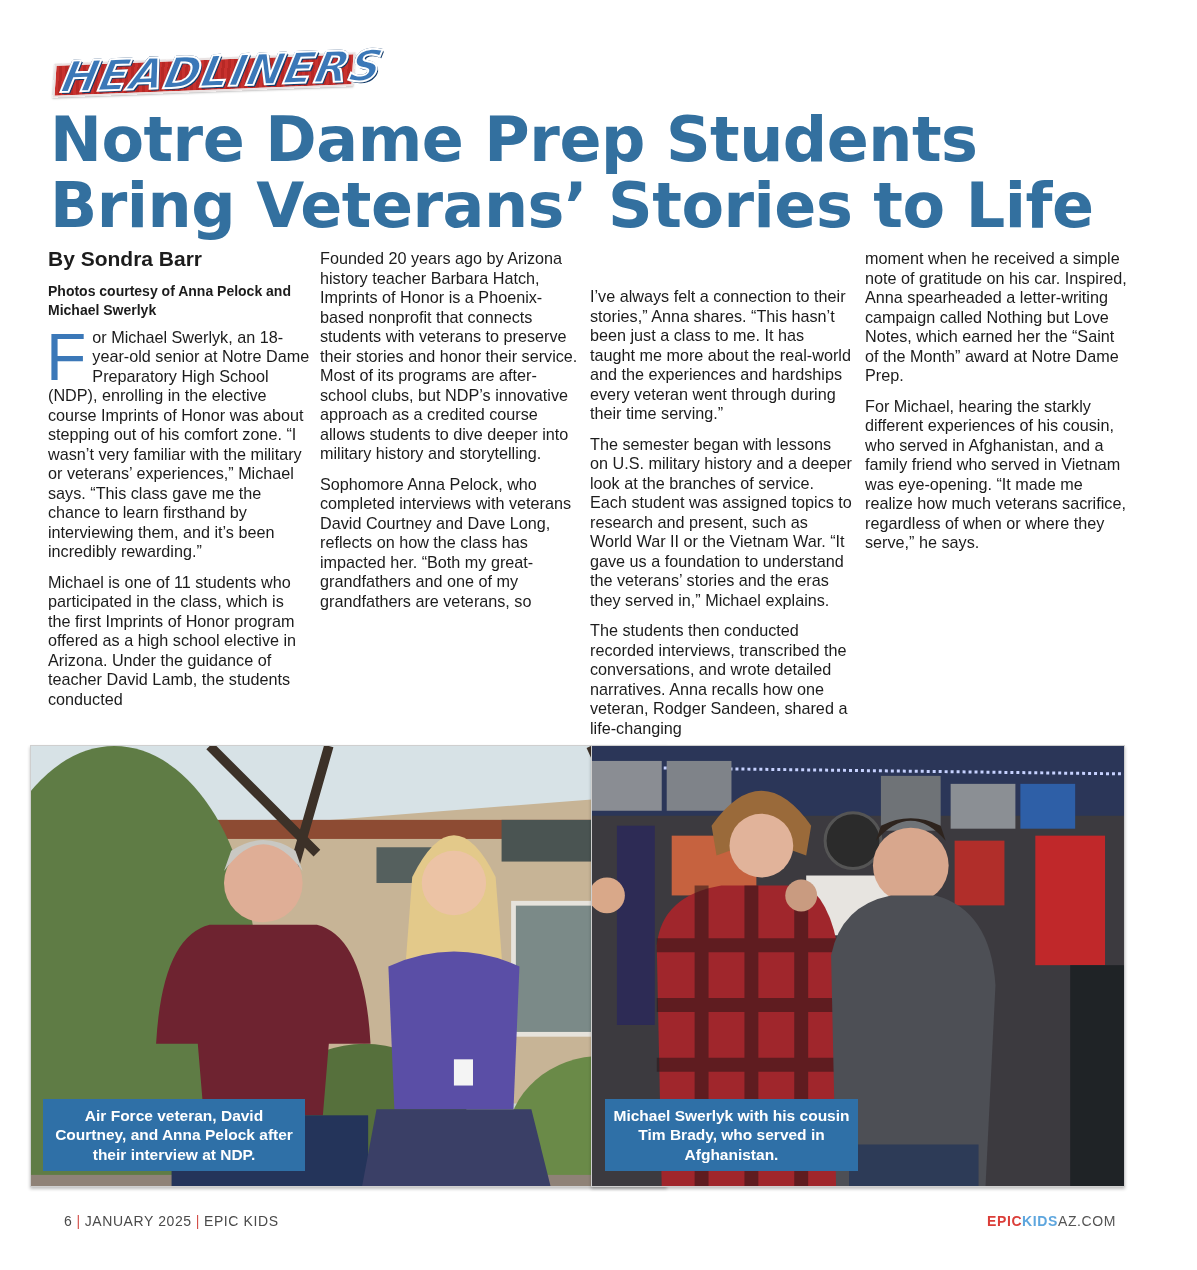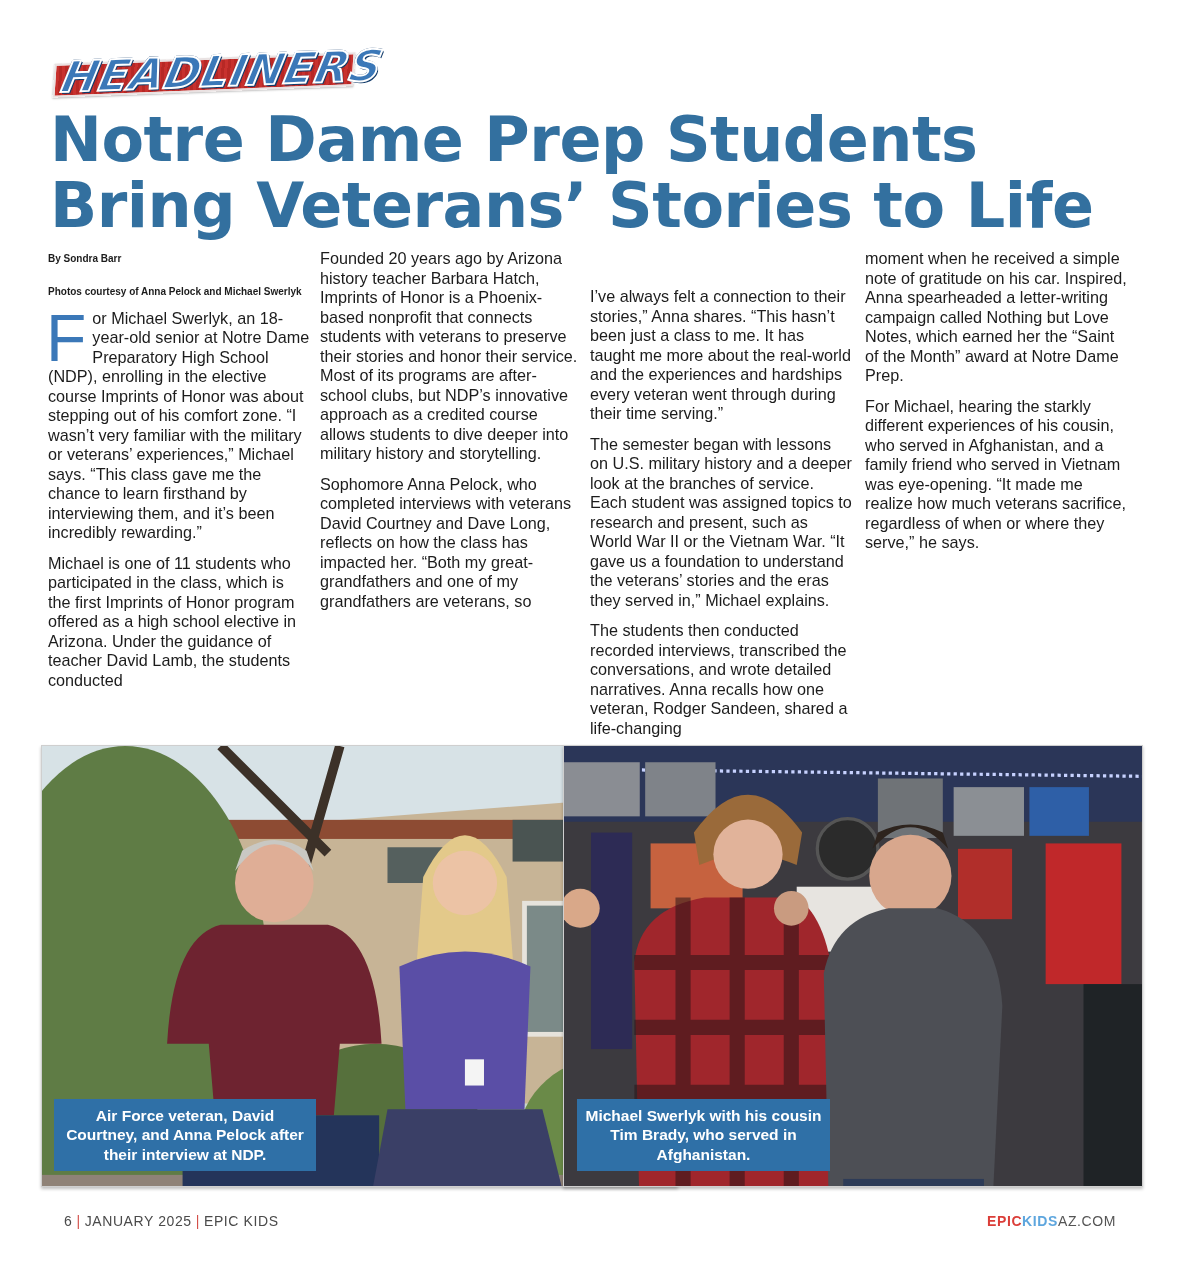--- a/index.html
+++ b/index.html
@@ -20,28 +20,28 @@
     font-weight: bold; font-size: 62px; line-height: 66px; color: #33709f; letter-spacing: -0.5px; }
   .headline span { display: block; white-space: nowrap; }
 
   
   .col { position: absolute; top: 249px; width: 262px; font-size: 16.2px; line-height: 19.5px; color: #1c1c1c; }
   .col p { margin-bottom: 11px; }
   .col1 { left: 48px; }
   .col2 { left: 320px; }
   .col3 { left: 590px; margin-top: 38px; }
   .col4 { left: 865px; }
-  .byline { font-weight: bold; font-size: 10px; margin-bottom: 13px !important; }
-  .credit { font-weight: bold; font-size: 10px; line-height: 19px; margin-bottom: 8px !important; }
+  .byline { font-weight: bold; font-size: 21px; margin-bottom: 13px !important; }
+  .credit { font-weight: bold; font-size: 14px; line-height: 19px; margin-bottom: 8px !important; }
   .dropcap { float: left; font-size: 66px; line-height: 54px; color: #3b78b8; margin: 2px 6px 0 -2px; font-weight: normal; font-family: "Liberation Sans", sans-serif; }
 
   
   .photo { position: absolute; top: 745px; height: 442px; border: 1px solid #cfcfcf; box-shadow: 0 2px 3px rgba(0,0,0,.25); overflow: hidden; }
-  .photo1 { left: 41px; width: 637px; }
-  .photo2 { left: 563px; width: 580px; }
+  .photo1 { left: 30px; width: 637px; }
+  .photo2 { left: 591px; width: 534px; }
   .scene { position: absolute; inset: 0; }
   .caption { position: absolute; left: 12px; bottom: 15px; width: 262px; background: #2f70a7; color: #ffffff;
     font-weight: bold; font-size: 15.5px; line-height: 19.5px; text-align: center; padding: 7px 6px; }
   .photo2 .caption { left: 13px; width: 253px; }
 
   
   .footer-left { position: absolute; left: 64px; top: 1213px; font-size: 14px; color: #4a4a4a; letter-spacing: 0.6px; }
   .sep { color: #d3504a; margin: 0 4px; }
   .footer-right { position: absolute; right: 81px; top: 1213px; font-size: 14px; letter-spacing: 0.6px; }
   .epic { color: #db3e39; font-weight: bold; }

